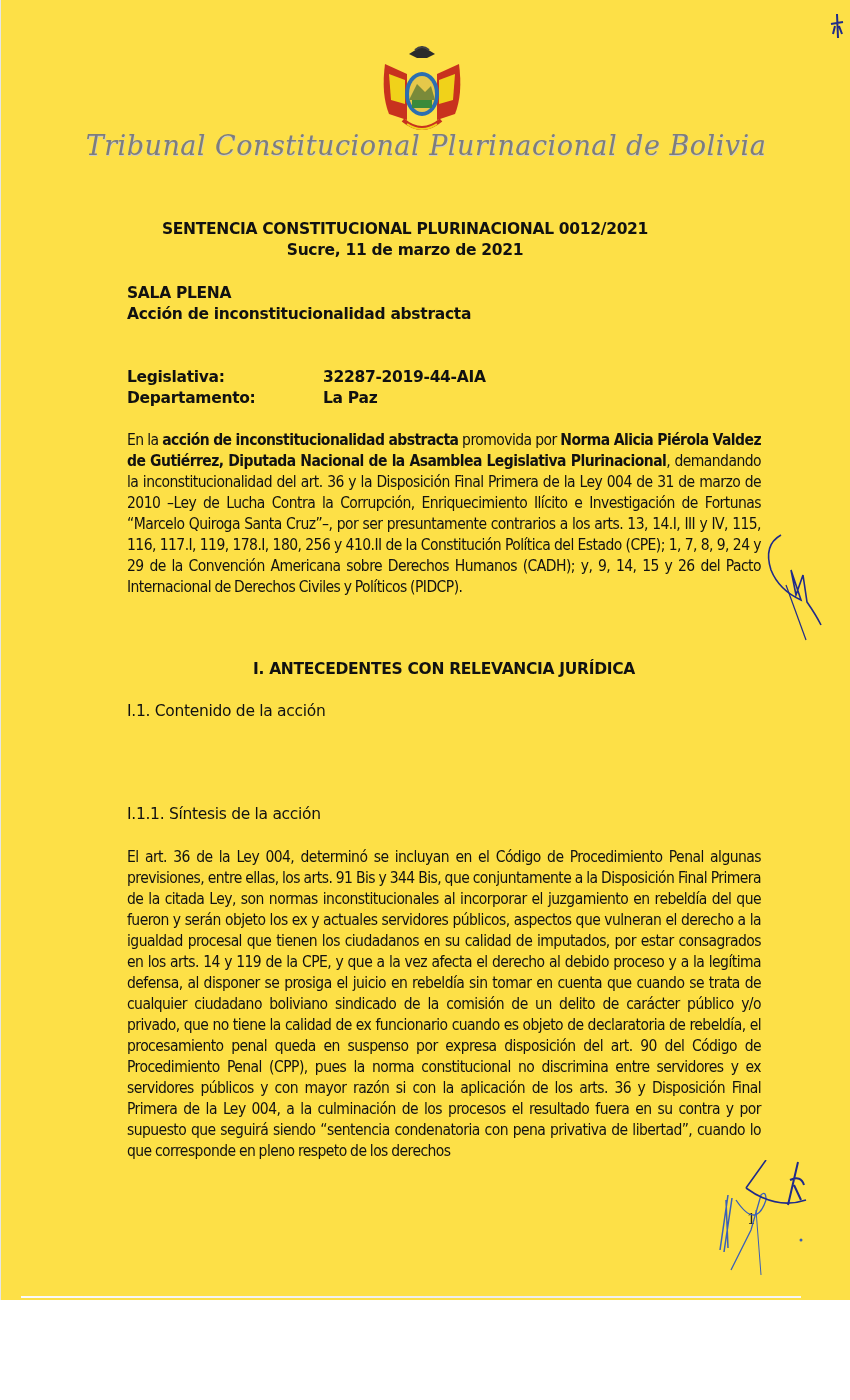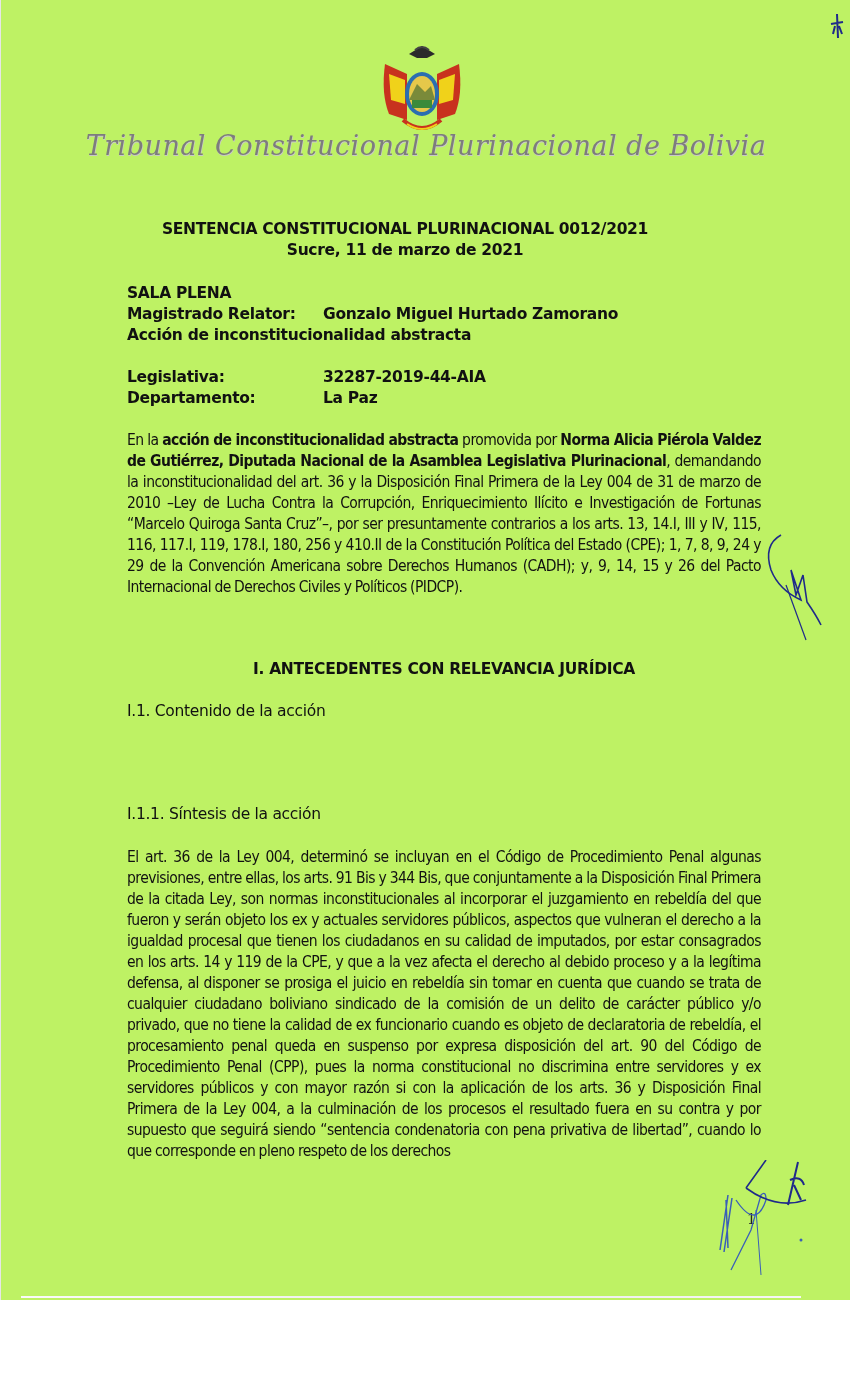--- a/index.html
+++ b/index.html
@@ -1,19 +1,19 @@
 <!DOCTYPE html>
 <html><head>
 <meta charset="utf-8">
 <style>
   html, body { margin: 0; padding: 0; background: #ffffff; }
   body { width: 850px; height: 1400px; position: relative; overflow: hidden; }
   .page {
     position: absolute; left: 0; top: 0; width: 850px; height: 1300px;
-    background: #bef264;
+    background: #fde047;
     border-left: 1px solid #e6e6e6;
   }
   .page-bottom-edge {
     position: absolute; left: 20px; top: 1296px; width: 780px; height: 2px;
     background: linear-gradient(90deg, #fafafa, #ececec 60%, #f6f6f6);
   }
   .crest { position: absolute; left: 378px; top: 44px; width: 86px; height: 92px; }
   .letterhead {
     position: absolute; left: 0; width: 850px; top: 130px; text-align: center;
     font-family: "DejaVu Serif", serif; font-style: italic;
@@ -69,24 +69,20 @@
 
   <div class="letterhead">Tribunal Constitucional Plurinacional de Bolivia</div>
 
   <div class="title txt">
     <div>SENTENCIA CONSTITUCIONAL PLURINACIONAL 0012/2021</div>
     <div>Sucre, 11 de marzo de 2021</div>
   </div>
 
   <div class="meta txt">
     <div>SALA PLENA</div>
-    <div class="row">
-      <span class="lbl">Magistrado Relator:</span>
-      <span>Gonzalo Miguel Hurtado Zamorano</span>
-    </div>
     <div>Acción de inconstitucionalidad abstracta</div>
   </div>
 
   <div class="meta2 txt">
     <div class="row">
       <span class="lbl">Legislativa:</span>
       <span>32287-2019-44-AIA</span>
     </div>
     <div class="row">
       <span class="lbl">Departamento:</span>

